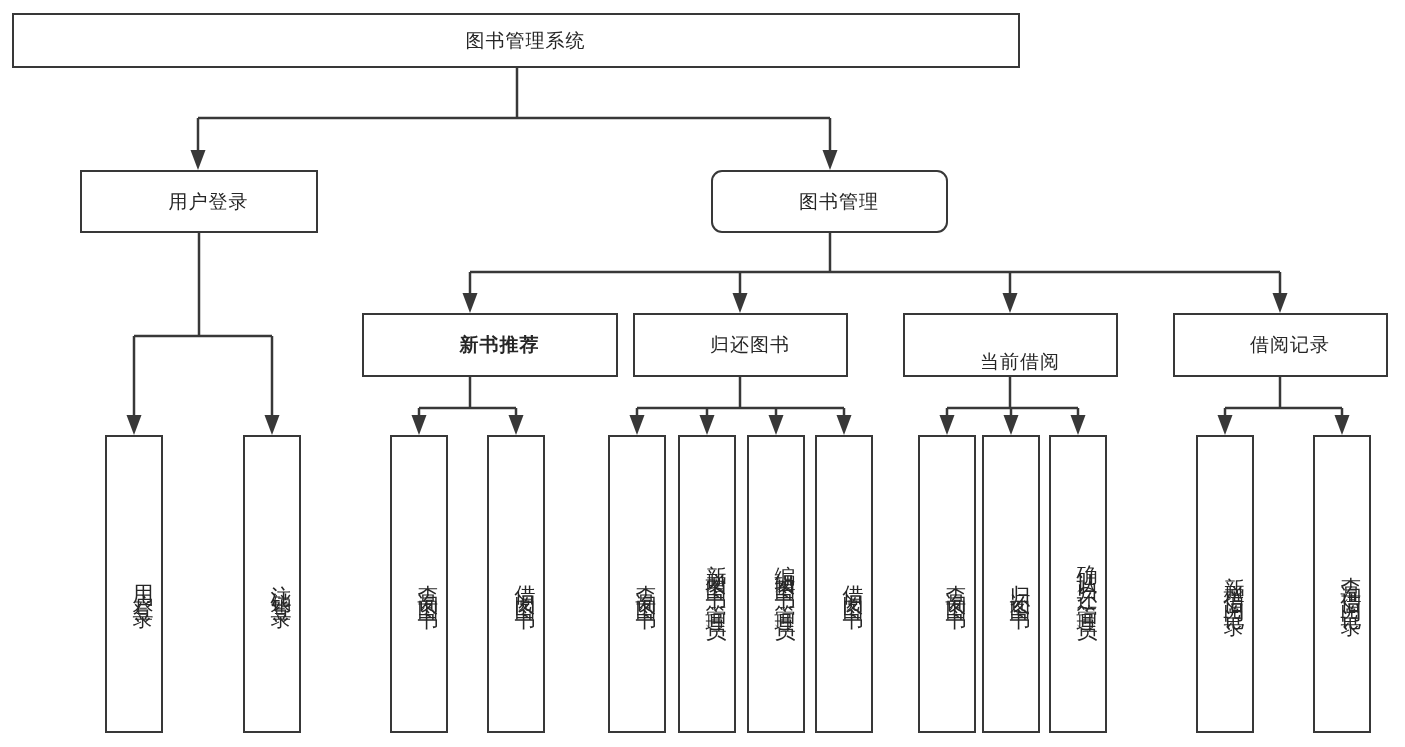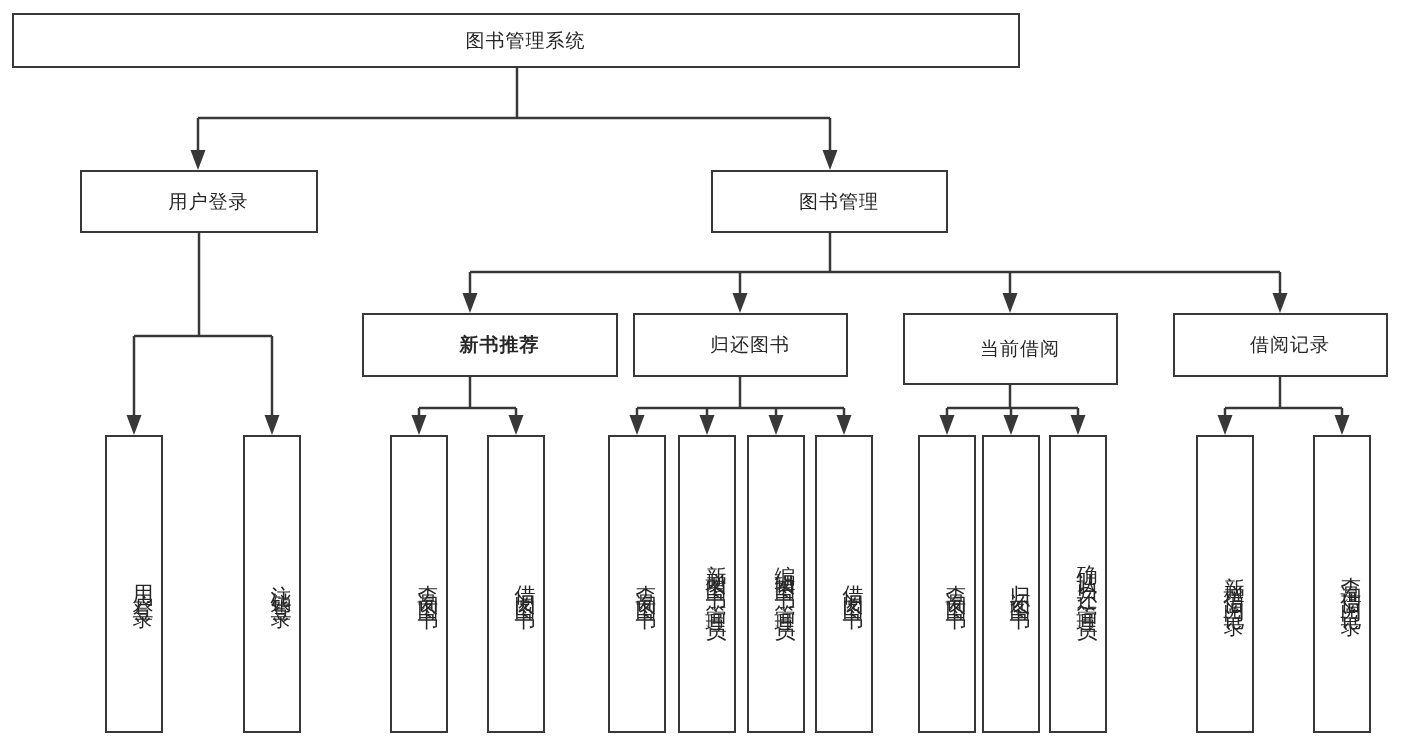--- a/index.html
+++ b/index.html
@@ -24,24 +24,24 @@
     box-sizing:border-box;
     border:2.5px solid var(--line);
     background:#ffffff;
     display:flex;align-items:center;justify-content:center;
     color:var(--text);
     padding-left:19px;
   }
   .hlabel{font-size:19px;letter-spacing:1px;white-space:nowrap;}
   .root{left:12px;top:13px;width:1008px;height:55px;}
   .b-login{left:80px;top:170px;width:238px;height:63px;}
-  .b-mgmt{left:711px;top:170px;width:237px;height:63px;}
+  .b-mgmt{left:711px;top:170px;width:237px;height:63px;border-radius:11px;}
   .s-newbook{left:362px;top:313px;width:256px;height:64px;font-weight:bold;}
   .s-borrow{left:633px;top:313px;width:215px;height:64px;}
-  .s-current{left:903px;top:313px;width:215px;height:72px;}
+  .s-current{left:903px;top:313px;width:215px;height:64px;align-items:flex-end;}
   .s-record{left:1173px;top:313px;width:215px;height:64px;}
   .leaf{top:435px;width:58px;height:298px;}
   .vtext{
     writing-mode:vertical-rl;
     text-orientation:mixed;
     font-size:21px;
     letter-spacing:8px;
     line-height:1;
     color:var(--text);
   }

